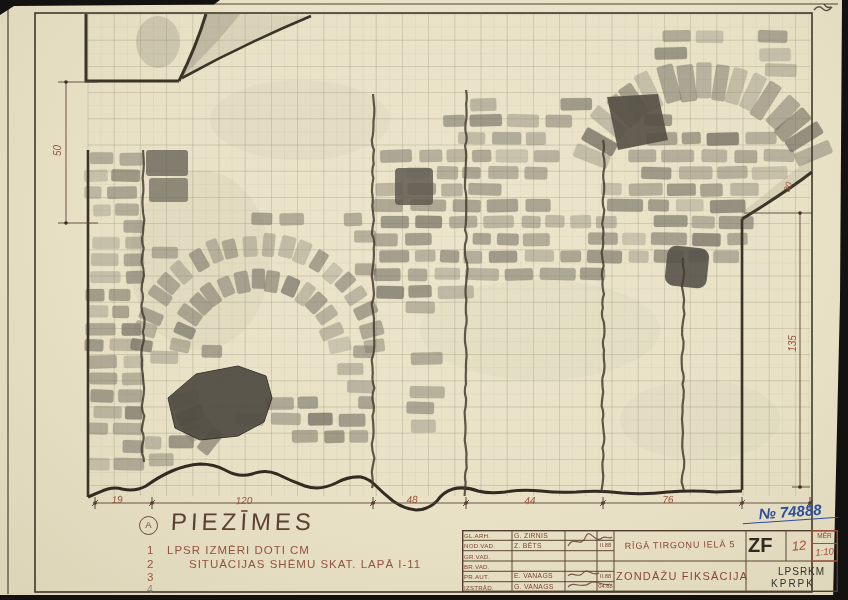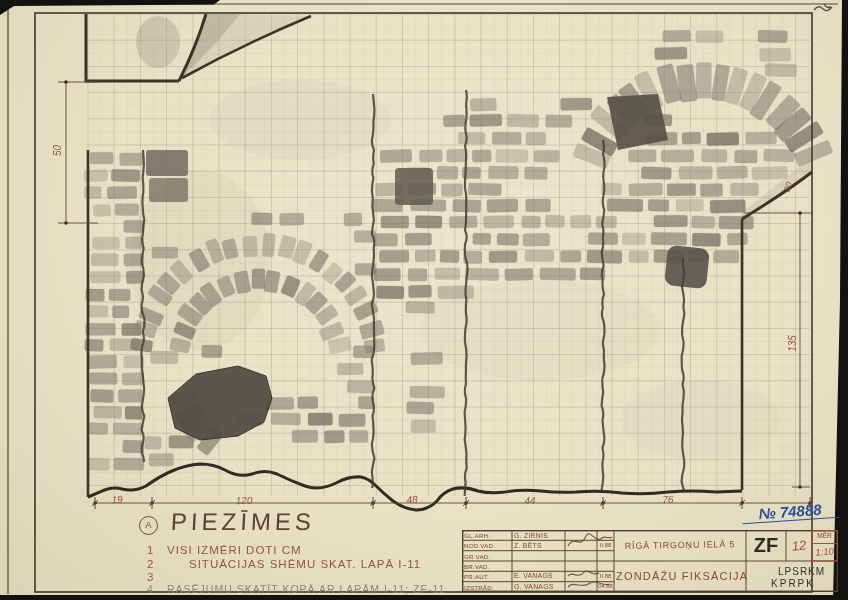--- a/index.html
+++ b/index.html
@@ -442,26 +442,25 @@
   <span class="dim" style="left:512px;top:495px;width:36px;transform:rotate(-2deg);">44</span>
   <span class="dim" style="left:650px;top:494px;width:36px;transform:rotate(-2deg);">76</span>
   <span class="dim" style="left:42px;top:145px;width:30px;transform:rotate(-90deg);">50</span>
   <span class="dim" style="left:775px;top:338px;width:34px;transform:rotate(-90deg);">135</span>
   <span class="dim" style="left:774px;top:182px;width:28px;transform:rotate(-72deg);font-size:9px;">30</span>
 
   <div class="abs" style="left:139px;top:516px;width:17px;height:17px;border:1.3px solid #6d4a3c;border-radius:50%;
               text-align:center;line-height:16px;font-size:9.5px;color:#6d4a3c;">A</div>
   <span style="left:171px;top:508px;font-size:24px;letter-spacing:4px;color:#5e4033;transform:skewX(-3deg);">PIEZĪMES</span>
   <span class="note" style="left:147px;top:544px;">1</span>
-  <span class="note" style="left:167px;top:544px;">VISI IZMĒRI DOTI CM</span>
+  <span class="note" style="left:167px;top:544px;">LPSR IZMĒRI DOTI CM</span>
   <span class="note" style="left:147px;top:558px;">2</span>
   <span class="note" style="left:167px;top:558px;margin-left:22px;">SITUĀCIJAS SHĒMU SKAT. LAPĀ I-11</span>
   <span class="note" style="left:147px;top:571px;color:#9a5742;">3</span>
   <span class="note" style="left:147px;top:583px;color:#8d8471;font-size:10.5px;">4</span>
-  <span class="note" style="left:167px;top:583px;color:#8d8471;font-size:10.5px;">RASĒJUMU SKATĪT KOPĀ AR LAPĀM I-11; ZF-11</span>
 
   <span style="left:742px;top:503px;width:96px;text-align:center;font-size:15px;font-style:italic;font-weight:bold;
                color:#2c4e9b;transform:rotate(-4deg);border-bottom:1.5px solid #2c4e9b;">№ 74888</span>
 
   <div class="abs" style="left:462px;top:530px;width:376px;height:62px;">
     <svg width="376" height="62" viewBox="0 0 376 62">
       <rect x="0.7" y="0.7" width="374.6" height="60.6" fill="none" stroke="#4e3d2f" stroke-width="1.4"></rect>
       <g stroke="#5b4433" stroke-width="1">
         <line x1="50" y1="0" x2="50" y2="62"></line>
           <line x1="103" y1="0" x2="103" y2="62"></line>
@@ -494,20 +493,20 @@
   <span class="tbn" style="left:514px;top:531.5px;">G. ZIRNIS</span>
   <span class="tbn" style="left:514px;top:541.8px;">Z. BĒTS</span>
   <span class="tbn" style="left:514px;top:572.2px;">E. VANAGS</span>
   <span class="tbn" style="left:514px;top:582.5px;">G. VANAGS</span>
   <span class="tbd" style="left:597px;top:542px;width:17px;">II.88</span>
   <span class="tbd" style="left:597px;top:572.5px;width:17px;">II.88</span>
   <span class="tbd" style="left:597px;top:583px;width:17px;">04.88</span>
 
   <span style="left:616px;top:540px;width:128px;text-align:center;font-size:9px;letter-spacing:.8px;color:#8c4636;transform:rotate(-1deg);">RĪGĀ TIRGOŅU IELĀ 5</span>
   <span style="left:616px;top:570px;width:128px;text-align:center;font-size:11px;letter-spacing:1.2px;color:#8c4636;">ZONDĀŽU FIKSĀCIJA</span>
-  <span style="left:748px;top:534px;width:36px;text-align:center;font-size:20px;font-weight:600;color:#2f2a22;">ZF</span>
+  <span style="left:748px;top:534px;width:36px;text-align:left;font-size:20px;font-weight:600;color:#2f2a22;">ZF</span>
   <span class="red" style="left:788px;top:538px;width:22px;text-align:center;font-size:13px;font-style:italic;transform:rotate(-6deg);">12</span>
   <span style="left:812px;top:532px;width:25px;text-align:center;font-size:6.5px;color:#8c4030;">MĒR</span>
   <span class="red" style="left:812px;top:546px;width:25px;text-align:center;font-size:9.5px;font-style:italic;transform:rotate(-4deg);">1:10</span>
   <span style="left:752px;top:566px;font-size:10px;letter-spacing:1px;color:#35302a;margin-left:26px;">LPSR</span>
   <span style="left:808px;top:566px;font-size:10px;letter-spacing:1px;color:#35302a;">KM</span>
   <span style="left:748px;top:578px;width:90px;text-align:center;font-size:10px;letter-spacing:2px;color:#35302a;">KPRPK</span>
 </div>
 
 </body></html>

